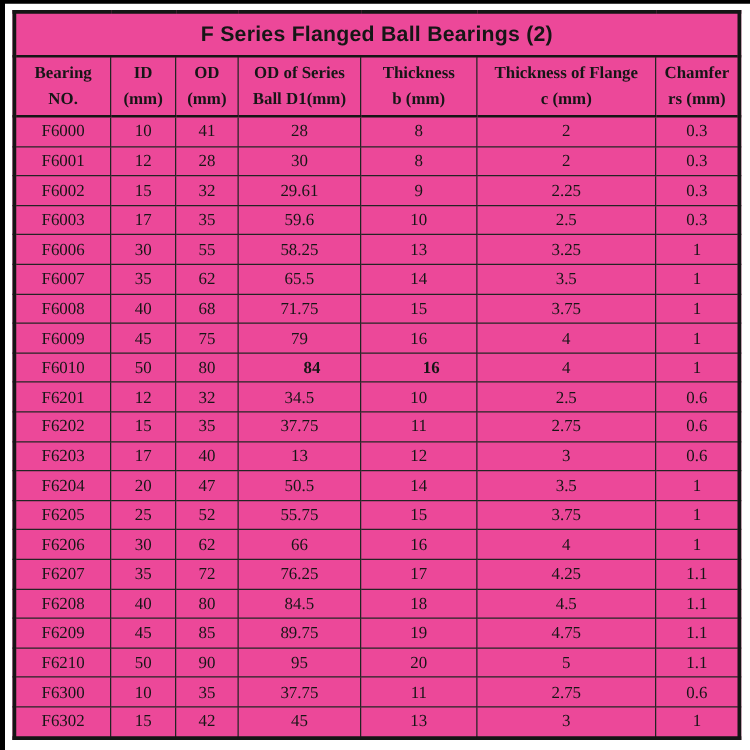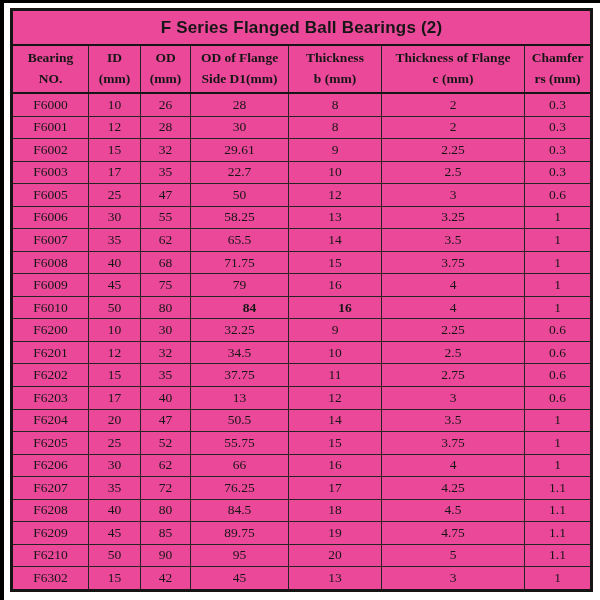--- a/index.html
+++ b/index.html
@@ -101,42 +101,42 @@
       </th>
       <th>
         <span>ID</span>
         <span>(mm)</span>
       </th>
       <th>
         <span>OD</span>
         <span>(mm)</span>
       </th>
       <th>
-        <span>OD of Flange</span>
-        <span>Side D1(mm)</span>
+        <span>OD of Series</span>
+        <span>Ball D1(mm)</span>
       </th>
       <th>
         <span>Thickness</span>
         <span>b (mm)</span>
       </th>
       <th>
         <span>Thickness of Flange</span>
         <span>c (mm)</span>
       </th>
       <th>
         <span>Chamfer</span>
         <span>rs (mm)</span>
       </th>
     </tr>
   </thead>
   <tbody id="table-body">
       <tr>
         <td>F6000</td>
         <td>10</td>
-        <td>26</td>
+        <td>41</td>
         <td>28</td>
         <td>8</td>
         <td>2</td>
         <td>0.3</td>
       </tr>
       <tr>
         <td>F6001</td>
         <td>12</td>
         <td>28</td>
         <td>30</td>
@@ -150,33 +150,24 @@
         <td>32</td>
         <td>29.61</td>
         <td>9</td>
         <td>2.25</td>
         <td>0.3</td>
       </tr>
       <tr>
         <td>F6003</td>
         <td>17</td>
         <td>35</td>
-        <td>22.7</td>
+        <td>59.6</td>
         <td>10</td>
         <td>2.5</td>
         <td>0.3</td>
-      </tr>
-      <tr>
-        <td>F6005</td>
-        <td>25</td>
-        <td>47</td>
-        <td>50</td>
-        <td>12</td>
-        <td>3</td>
-        <td>0.6</td>
       </tr>
       <tr>
         <td>F6006</td>
         <td>30</td>
         <td>55</td>
         <td>58.25</td>
         <td>13</td>
         <td>3.25</td>
         <td>1</td>
       </tr>
@@ -208,29 +199,20 @@
         <td>1</td>
       </tr>
       <tr>
         <td>F6010</td>
         <td>50</td>
         <td>80</td>
         <td class="bold">84</td>
         <td class="bold">16</td>
         <td>4</td>
         <td>1</td>
-      </tr>
-      <tr>
-        <td>F6200</td>
-        <td>10</td>
-        <td>30</td>
-        <td>32.25</td>
-        <td>9</td>
-        <td>2.25</td>
-        <td>0.6</td>
       </tr>
       <tr>
         <td>F6201</td>
         <td>12</td>
         <td>32</td>
         <td>34.5</td>
         <td>10</td>
         <td>2.5</td>
         <td>0.6</td>
       </tr>
@@ -309,20 +291,29 @@
       <tr>
         <td>F6210</td>
         <td>50</td>
         <td>90</td>
         <td>95</td>
         <td>20</td>
         <td>5</td>
         <td>1.1</td>
       </tr>
       <tr>
+        <td>F6300</td>
+        <td>10</td>
+        <td>35</td>
+        <td>37.75</td>
+        <td>11</td>
+        <td>2.75</td>
+        <td>0.6</td>
+      </tr>
+      <tr>
         <td>F6302</td>
         <td>15</td>
         <td>42</td>
         <td>45</td>
         <td>13</td>
         <td>3</td>
         <td>1</td>
       </tr>
     </tbody>
 </table>

